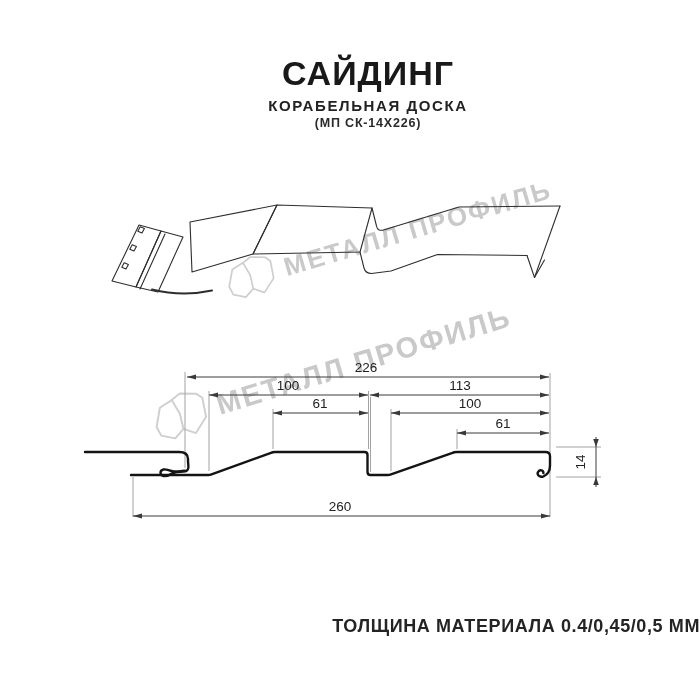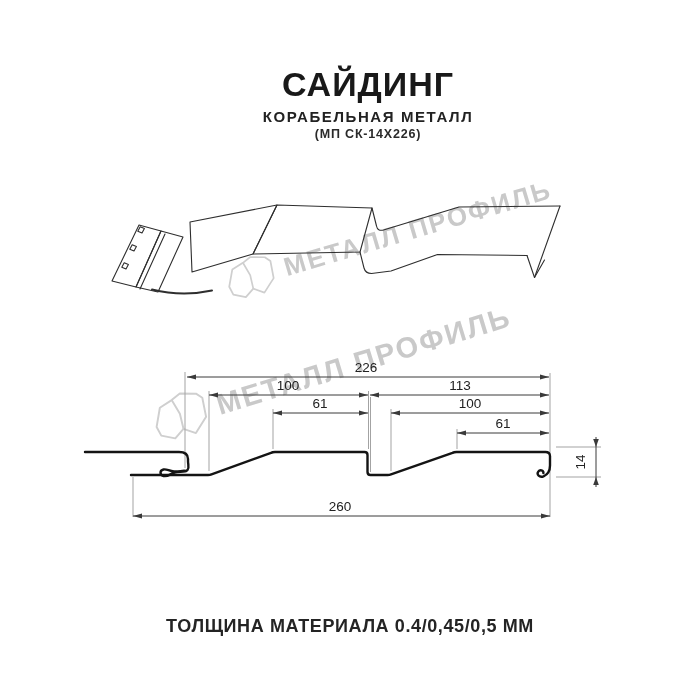--- a/index.html
+++ b/index.html
@@ -1,44 +1,44 @@
 <!DOCTYPE html>
 <html><head>
 <meta charset="utf-8">
 <style>
   html,body{margin:0;padding:0;background:#fff;}
   .page{
     position:relative;width:700px;height:700px;background:#ffffff;overflow:hidden;
     font-family:"Liberation Sans",sans-serif;color:#1c1c1c;
   }
   
-  .hdr{position:absolute;left:0;right:0;top:65px;text-align:center;z-index:3;padding-left:36px;}
+  .hdr{position:absolute;left:0;right:0;top:54px;text-align:center;z-index:3;padding-left:36px;}
   .hdr h1{margin:0;font-size:34px;line-height:38px;font-weight:800;letter-spacing:1px;color:#191919;}
   .hdr .sub{margin-top:5px;font-size:15px;font-weight:700;letter-spacing:1.6px;color:#222;}
   .hdr .code{margin-top:2px;font-size:12.5px;font-weight:600;letter-spacing:0.8px;color:#2a2a2a;}
   
   .wm{position:absolute;display:flex;align-items:center;gap:9px;z-index:1;
       color:#c9c9c9;font-weight:800;white-space:nowrap;transform-origin:0 50%;}
   .wm .wm-text{letter-spacing:2px;}
   .wm1{left:226px;top:262px;transform:rotate(-16.5deg);font-size:26px;}
   .wm2{left:153px;top:400px;transform:rotate(-17deg);font-size:29px;}
   
   svg.art{position:absolute;left:0;top:0;z-index:2;}
   
-  .ftr{position:absolute;left:0;right:0;top:616px;text-align:center;z-index:3;
+  .ftr{position:absolute;left:0;right:0;top:616px;text-align:right;z-index:3;
        font-size:18px;font-weight:600;letter-spacing:0.6px;color:#242424;}
 </style>
 </head>
 <body>
 
 <div class="page">
 
   <div class="hdr">
     <h1>САЙДИНГ</h1>
-    <div class="sub">КОРАБЕЛЬНАЯ МЕТАЛЛ</div>
+    <div class="sub">КОРАБЕЛЬНАЯ ДОСКА</div>
     <div class="code">(МП СК-14Х226)</div>
   </div>
 
   <div class="wm wm1">
     <svg width="52" height="46" viewBox="0 0 60 50">
       <path d="M3,28 L12,10 L26,6 L36,2 L52,7 L57,13 L55,33 L40,46 L29,38 L18,45 L5,38 Z" fill="none" stroke="#cfcfcf" stroke-width="2" stroke-linejoin="round"></path>
       <path d="M26,6 L30,22 L29,38" fill="none" stroke="#cfcfcf" stroke-width="2" stroke-linejoin="round"></path>
     </svg>
     <span class="wm-text">МЕТАЛЛ ПРОФИЛЬ</span>
   </div>

